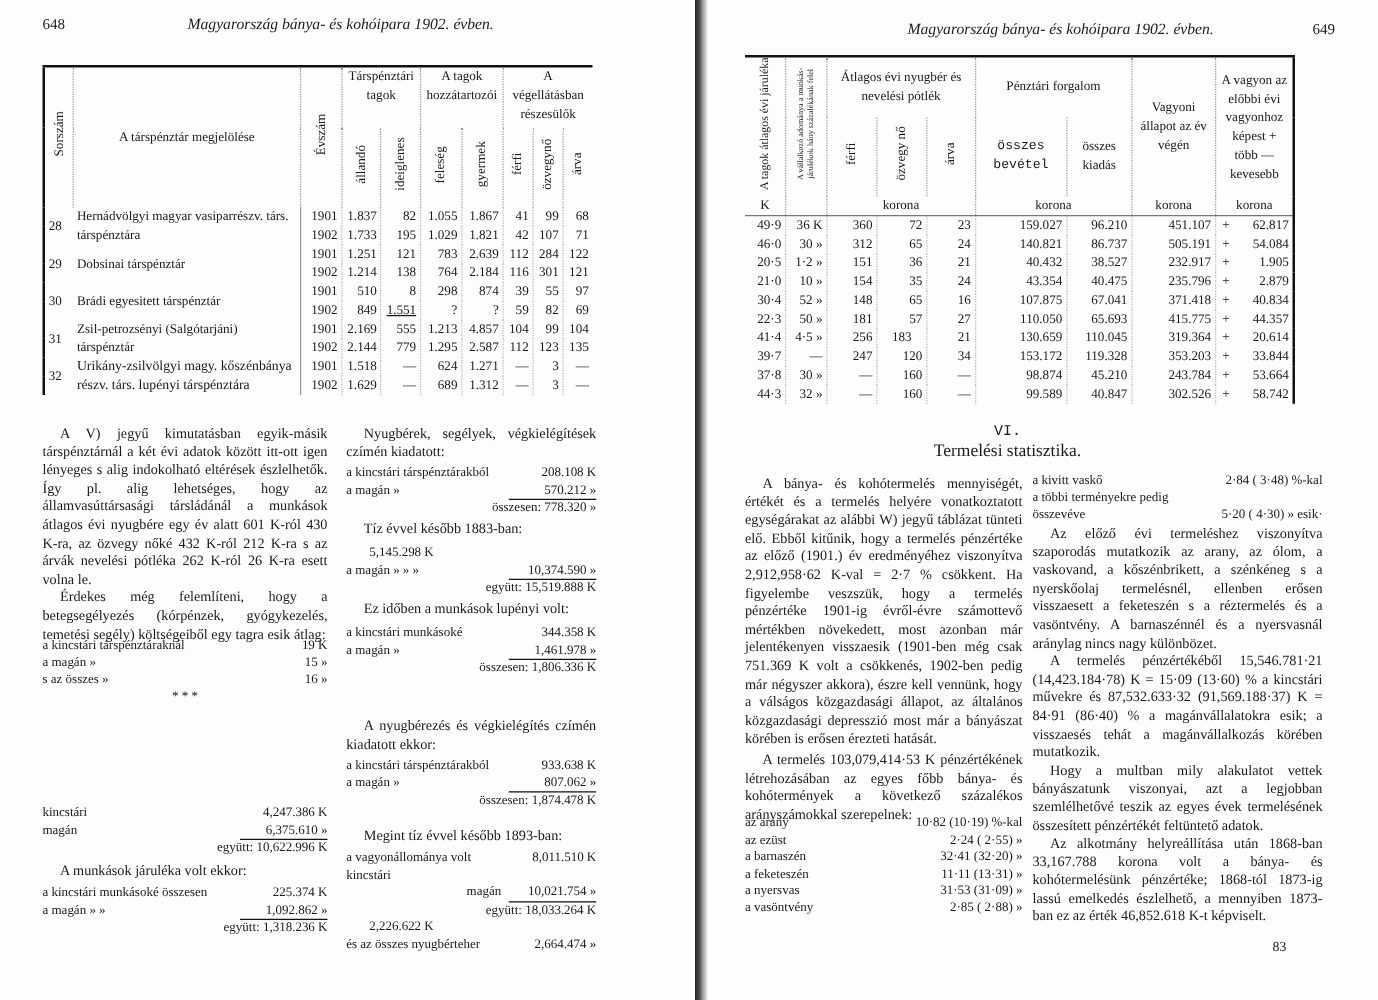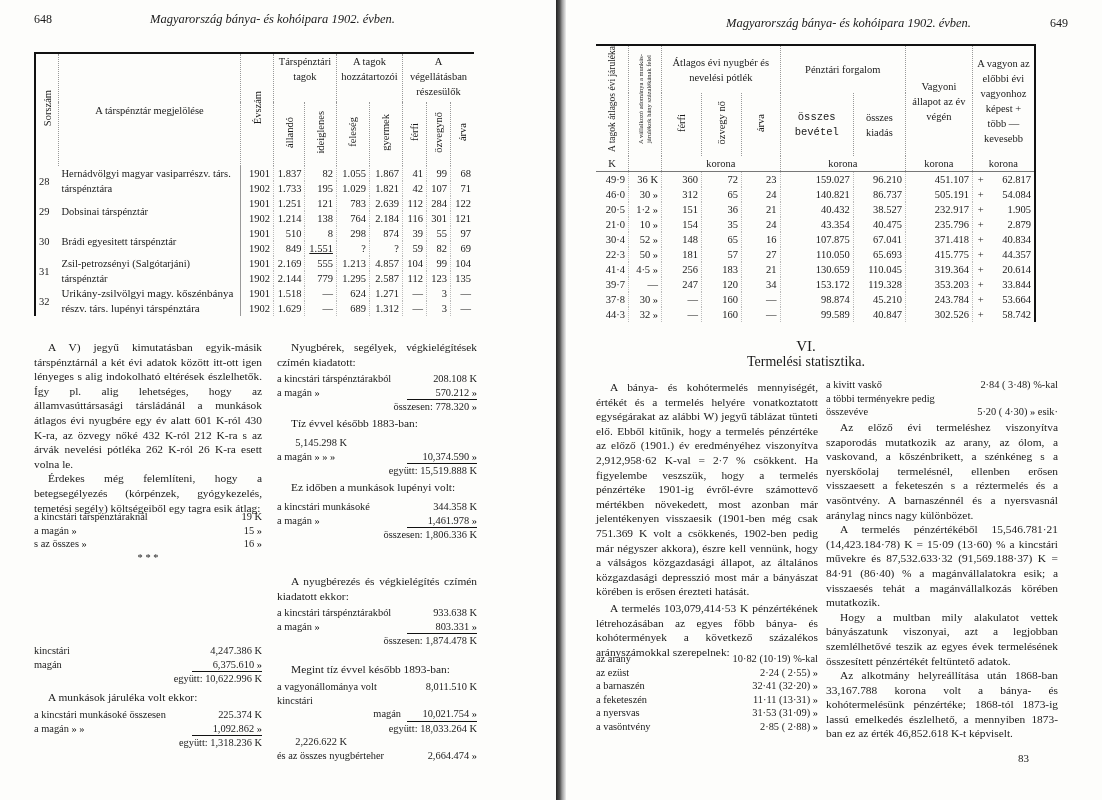--- a/index.html
+++ b/index.html
@@ -255,21 +255,21 @@
   <div class="para" style="left:277px;top:574px;width:200px;">
     <p>A nyugbérezés és végkielégítés czímén kiadatott ekkor:</p>
   </div>
   <div class="ledger" style="left:277px;top:606px;width:200px;">
     <div class="row">
         <span>a kincstári társpénztárakból</span>
         <span class="val">933.638 K</span>
       </div>
     <div class="row">
         <span>a magán »</span>
-        <span class="val ul">803.331 »</span>
+        <span class="val ul">807.062 »</span>
       </div>
     <div class="sum">összesen: 1,874.478 K</div>
   </div>
   <div class="para" style="left:277px;top:662px;width:200px;">
     <p>Megint tíz évvel később 1893-ban:</p>
   </div>
   <div class="ledger" style="left:277px;top:680px;width:200px;">
     <div class="row">
         <span>a vagyonállománya volt kincstári</span>
         <span class="val">8,011.510 K</span>
@@ -392,21 +392,21 @@
           <td class="num" style="line-height: 15px; border-left: 1px dotted rgb(187, 187, 187);">110.050</td>
           <td class="num" style="line-height: 15px; border-left: 1px dotted rgb(187, 187, 187);">65.693</td>
           <td class="num" style="line-height: 15px; border-left: 1px dotted rgb(187, 187, 187);">415.775</td>
           <td class="center" style="line-height: 15px; border-left: 1px dotted rgb(187, 187, 187);">+</td>
           <td class="num" style="line-height: 15px;">44.357</td>
         </tr>
         <tr>
           <td class="num" style="line-height: 15px;">41·4</td>
           <td class="num" style="line-height: 15px; border-left: 1px dotted rgb(187, 187, 187);">4·5 »</td>
           <td class="num" style="line-height: 15px; border-left: 1px dotted rgb(187, 187, 187);">256</td>
-          <td class="num" style="line-height: 15px; border-left: 1px dotted rgb(187, 187, 187);">183</td>
+          <td class="num" style="line-height: 15px; border-left: 1px dotted rgb(187, 187, 187); text-align: center;">183</td>
           <td class="num" style="line-height: 15px; border-left: 1px dotted rgb(187, 187, 187);">21</td>
           <td class="num" style="line-height: 15px; border-left: 1px dotted rgb(187, 187, 187);">130.659</td>
           <td class="num" style="line-height: 15px; border-left: 1px dotted rgb(187, 187, 187);">110.045</td>
           <td class="num" style="line-height: 15px; border-left: 1px dotted rgb(187, 187, 187);">319.364</td>
           <td class="center" style="line-height: 15px; border-left: 1px dotted rgb(187, 187, 187);">+</td>
           <td class="num" style="line-height: 15px;">20.614</td>
         </tr>
         <tr>
           <td class="num" style="line-height: 15px;">39·7</td>
           <td class="num" style="line-height: 15px; border-left: 1px dotted rgb(187, 187, 187);">—</td>
@@ -439,21 +439,21 @@
           <td class="num" style="line-height: 15px; border-left: 1px dotted rgb(187, 187, 187);">—</td>
           <td class="num" style="line-height: 15px; border-left: 1px dotted rgb(187, 187, 187);">99.589</td>
           <td class="num" style="line-height: 15px; border-left: 1px dotted rgb(187, 187, 187);">40.847</td>
           <td class="num" style="line-height: 15px; border-left: 1px dotted rgb(187, 187, 187);">302.526</td>
           <td class="center" style="line-height: 15px; border-left: 1px dotted rgb(187, 187, 187);">+</td>
           <td class="num" style="line-height: 15px;">58.742</td>
         </tr>
       </tbody>
   </table>
 
-  <div class="center" style="position:absolute;left:130px;width:220px;top:338px;font-size:15px;">VI.</div>
+  <div class="center" style="position:absolute;left:130px;width:220px;top:338px;font-size:12px;font-family:Liberation Mono, monospace;">VI.</div>
   <div class="center" style="position:absolute;left:130px;width:220px;top:354px;font-size:14px;">Termelési statisztika.</div>
 
   <div class="para" style="left:30px;top:380px;width:222px;">
     <p>A bánya- és kohótermelés mennyiségét, értékét és a termelés helyére vonatkoztatott egységárakat az alábbi W) jegyű táblázat tünteti elő. Ebből kitűnik, hogy a termelés pénzértéke az előző (1901.) év eredményéhez viszonyítva 2,912,958·62 K-val = 2·7 % csökkent. Ha figyelembe veszszük, hogy a termelés pénzértéke 1901-ig évről-évre számottevő mértékben növekedett, most azonban már jelentékenyen visszaesik (1901-ben még csak 751.369 K volt a csökkenés, 1902-ben pedig már négyszer akkora), észre kell vennünk, hogy a válságos közgazdasági állapot, az általános közgazdasági depresszió most már a bányászat körében is erősen érezteti hatását.</p>
     <p style="margin-top:2px;">A termelés 103,079,414·53 K pénzértékének létrehozásában az egyes főbb bánya- és kohótermények a következő százalékos arányszámokkal szerepelnek:</p>
   </div>
   <div class="ledger" style="left:30px;top:652px;width:222px;">
     <div id="r-list1">
         <div class="row">
           <span>az arany</span>

